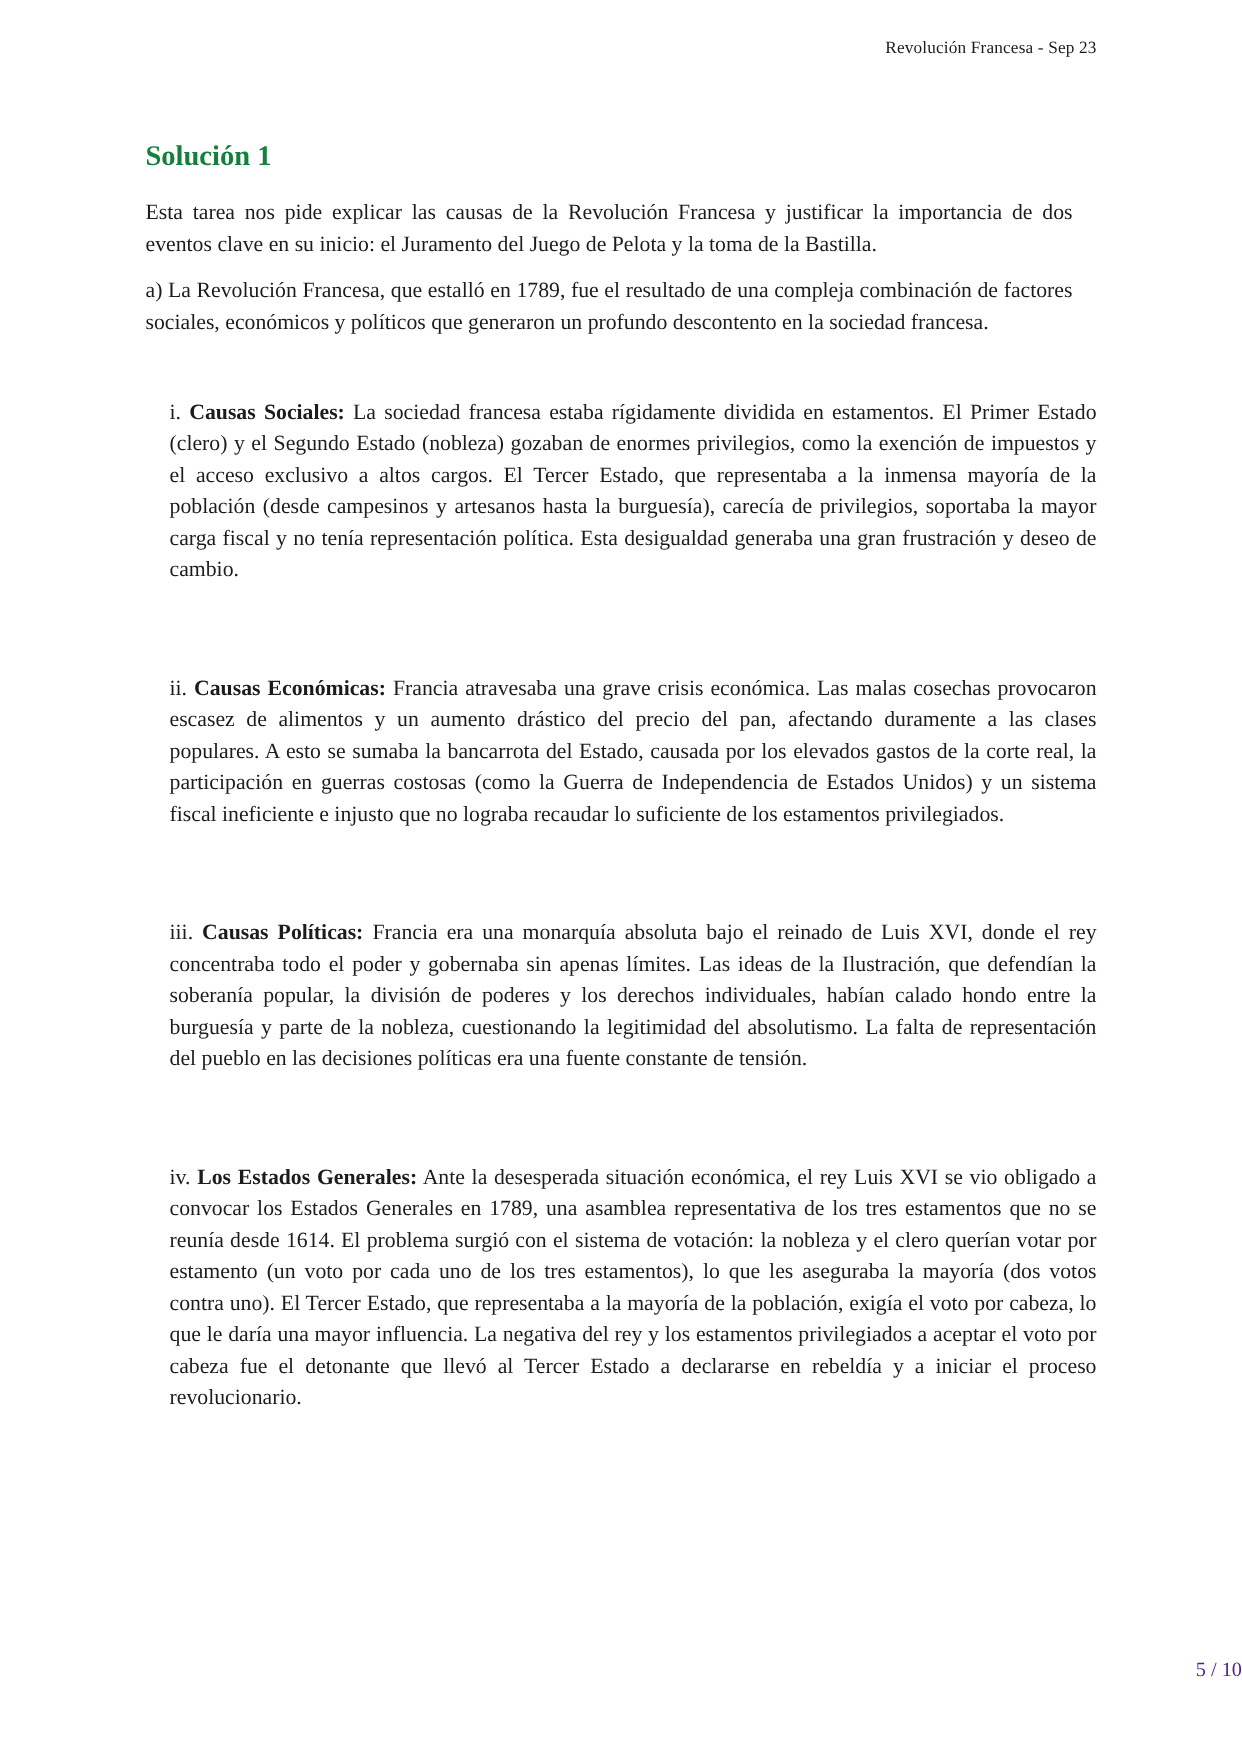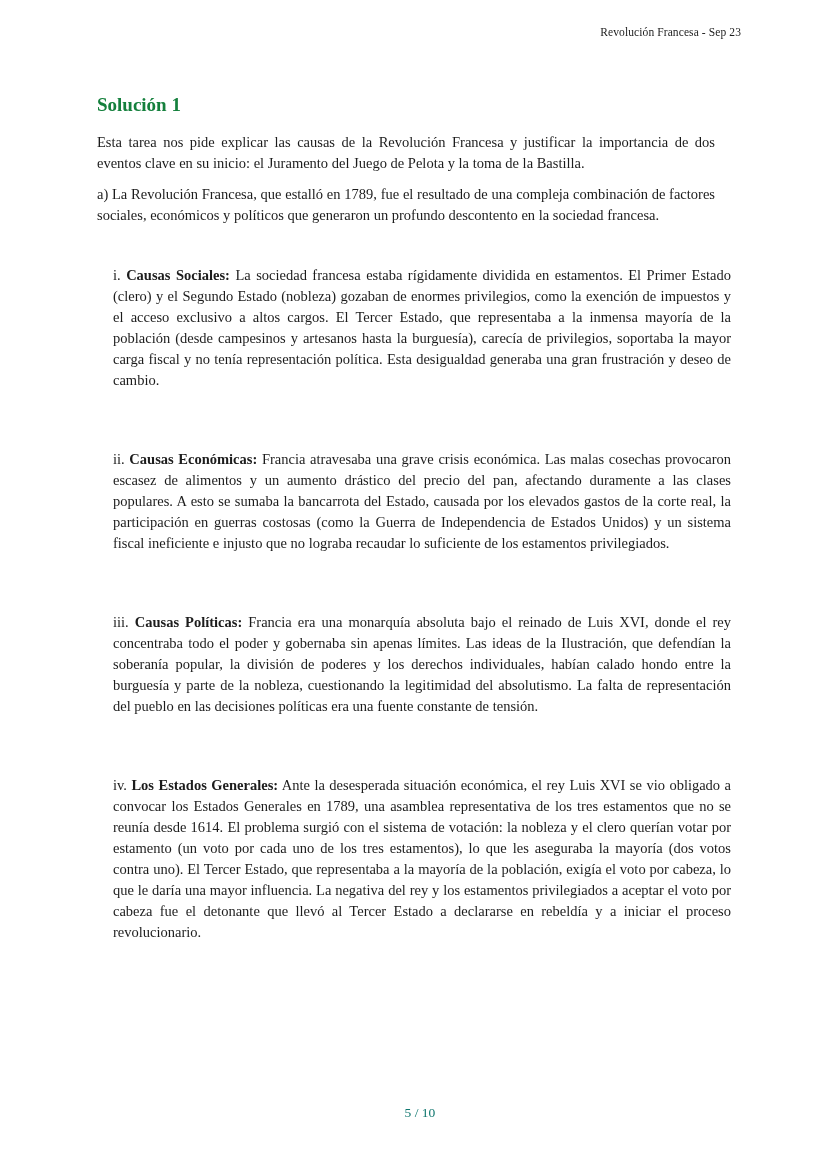--- a/index.html
+++ b/index.html
@@ -12,21 +12,21 @@
     width: 828px;
     height: 1171px;
     background: #ffffff;
     overflow: hidden;
     font-family: "Liberation Serif", "DejaVu Serif", serif;
     color: #1c1c1c;
   }
   .running-head {
     position: absolute;
     top: 26px;
-    right: 87px;
+    right: 97px;
     font-size: 11.5px;
     letter-spacing: 0.1px;
     color: #1c1c1c;
   }
   .content {
     position: absolute;
     top: 0;
     left: 97px;
     width: 634px;
   }
@@ -58,23 +58,23 @@
     margin-bottom: 10px;
   }
   .list-item .lead {
     font-weight: bold;
   }
   .page-footer {
     position: absolute;
     left: 12px;
     right: 0;
     bottom: 50px;
-    text-align: center;
+    text-align: right;
     font-size: 13.5px;
-    color: #0f766e;
+    color: #4c1d95;
   }
 </style>
 </head>
 <body>
 
 <div class="page">
 
   <div class="running-head">Revolución Francesa - Sep 23</div>
 
   <main class="content">

